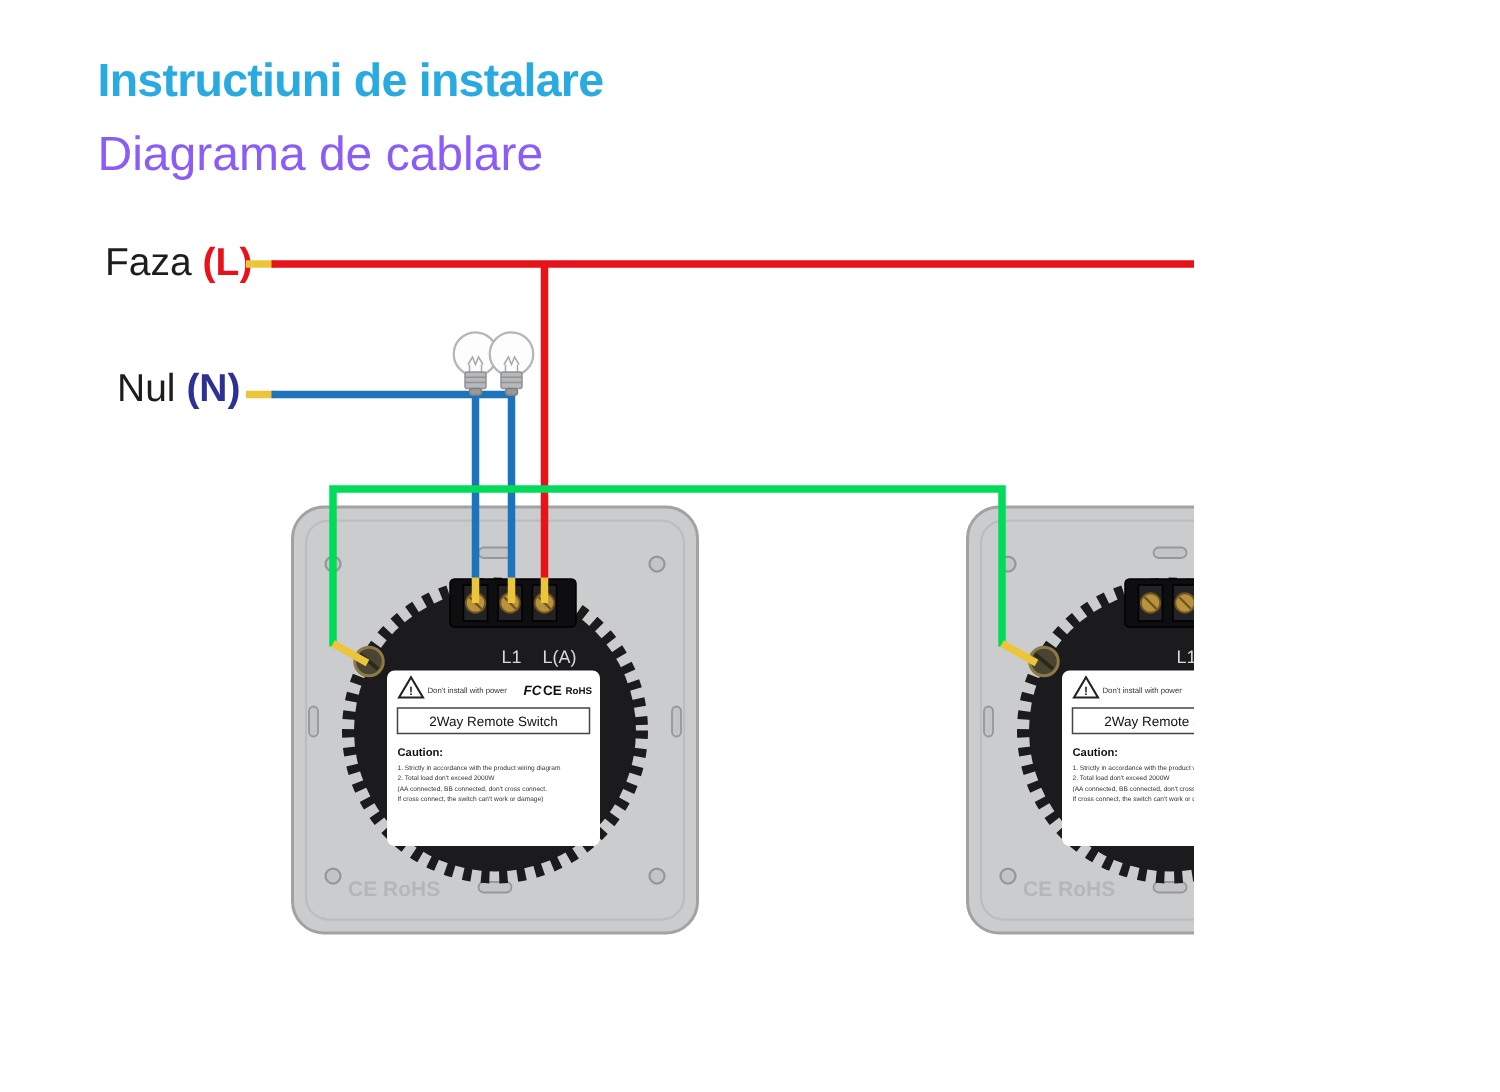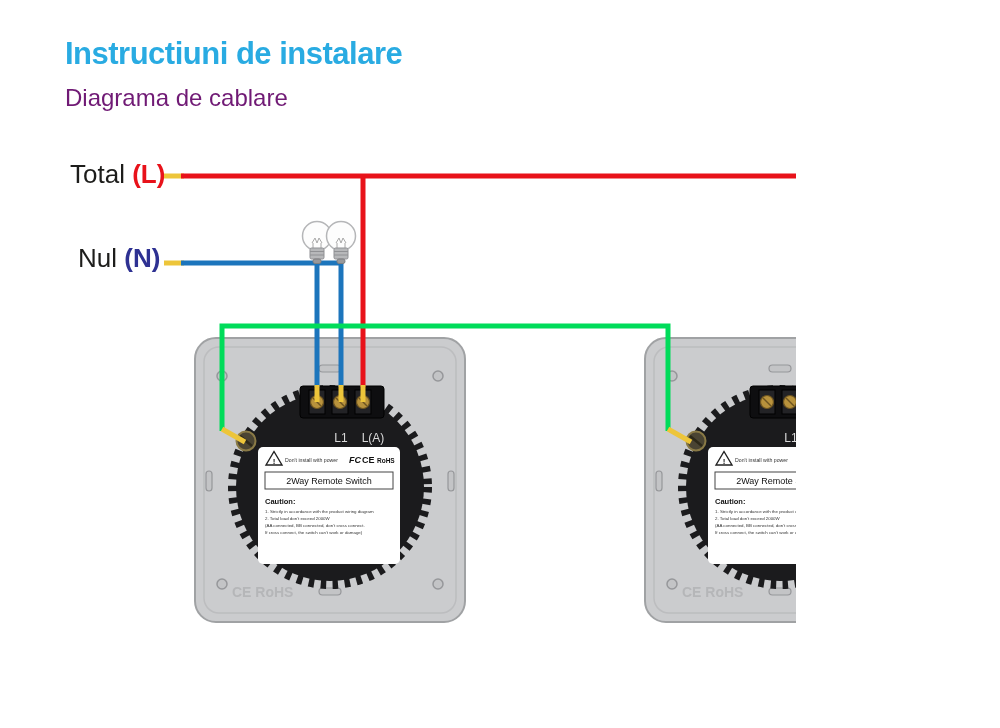--- a/index.html
+++ b/index.html
@@ -1,38 +1,38 @@
 <!DOCTYPE html>
 <html><head>
 <meta charset="utf-8">
 <style>
   html,body{margin:0;padding:0;background:#ffffff;}
   body{font-family:"Liberation Sans", sans-serif;}
   .canvas{position:relative;width:796px;height:728px;background:#ffffff;overflow:hidden;}
   .abs{position:absolute;white-space:nowrap;}
   .title{left:65px;top:36px;font-size:31px;font-weight:bold;letter-spacing:-0.5px;}
-  .subtitle{left:65px;top:84px;font-size:24px;color:#701a75;}
+  .subtitle{left:65px;top:84px;font-size:32px;color:#8b5cf6;}
   .wire-label{font-size:26px;color:#1d1d1b;}
   .label-faza{left:70px;top:159px;}
   .label-nul{left:78px;top:243px;}
   .label-cap{left:406px;top:291px;font-size:25px;}
   .mark{font-weight:bold;}
   svg.diagram{position:absolute;left:0;top:0;}
   svg text{font-family:"Liberation Sans", sans-serif;}
 </style>
 </head>
 <body>
 
 <div class="canvas">
 
   <div class="abs title" style="color: rgb(41, 171, 226);">Instructiuni de instalare</div>
   <div class="abs subtitle">Diagrama de cablare</div>
 
   <div class="abs wire-label label-faza">
-    <span>Total</span>
+    <span>Faza</span>
     <span class="mark" style="color: rgb(232, 18, 26);">(L)</span>
   </div>
 
   <div class="abs wire-label label-nul">
     <span>Nul</span>
     <span class="mark" style="color: rgb(46, 49, 146);">(N)</span>
   </div>
 
 
   <svg class="diagram" width="1000" height="728" viewBox="0 0 1000 728">

